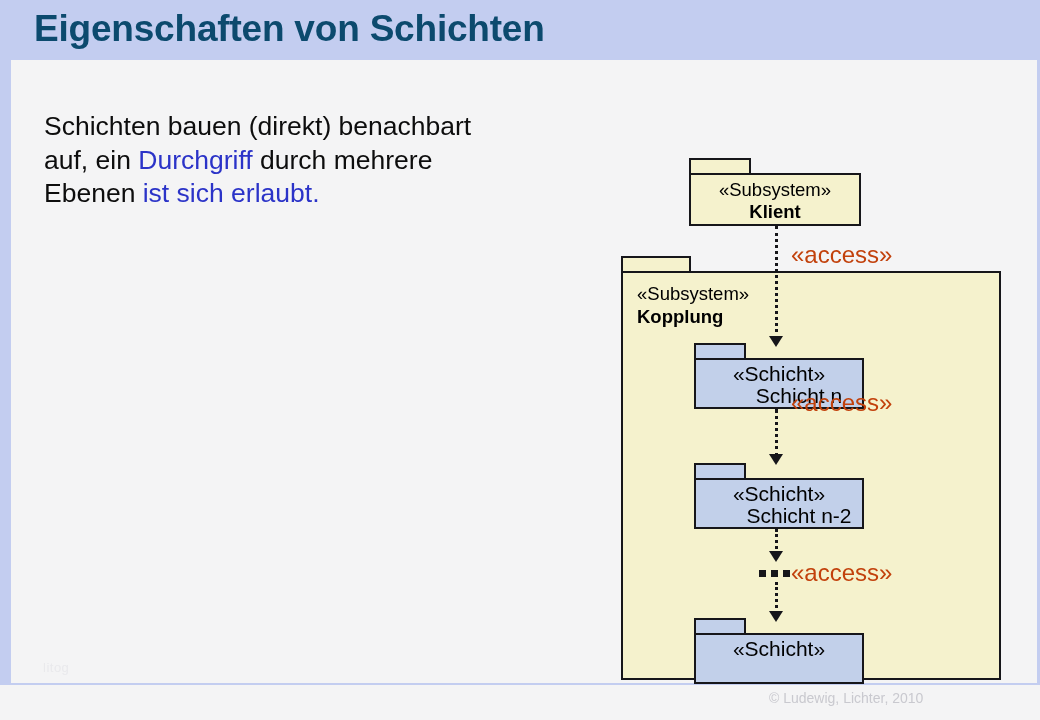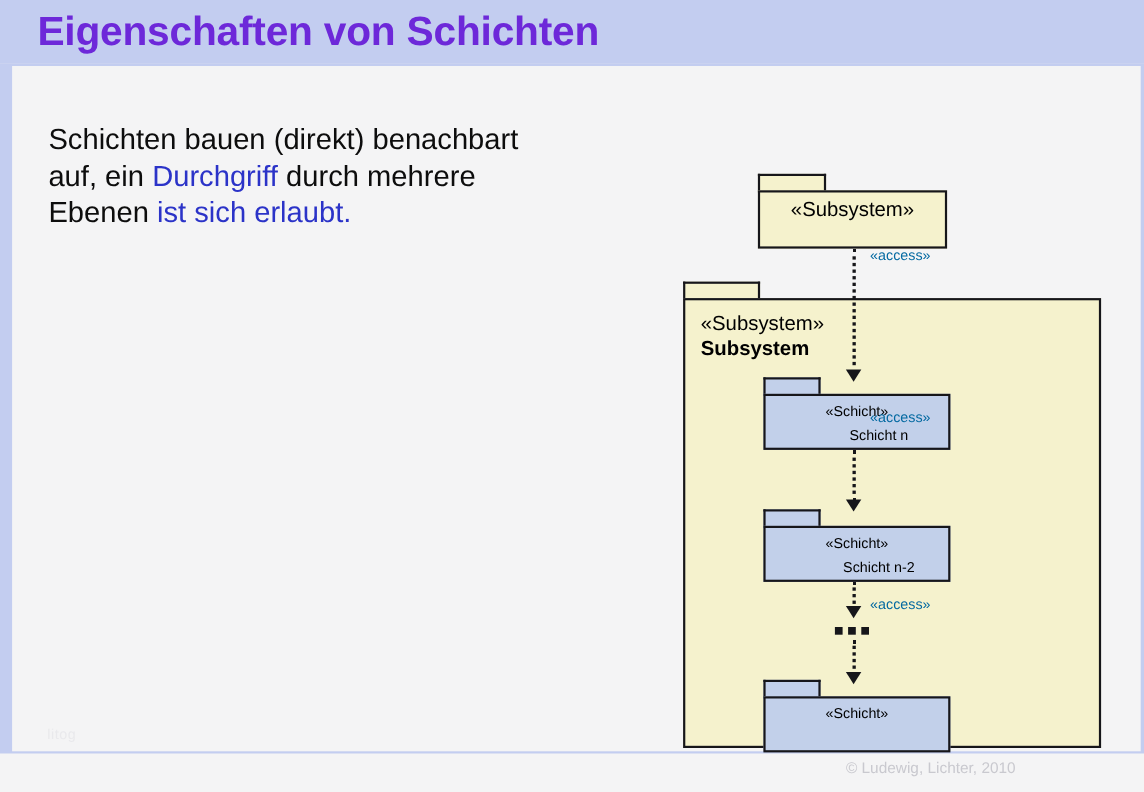--- a/index.html
+++ b/index.html
@@ -30,21 +30,21 @@
     width: 1040px;
     height: 58px;
     background: #c3cdf0;
   }
   .header-title {
     position: absolute;
     left: 34px;
     top: 8px;
     font-size: 37px;
     font-weight: bold;
-    color: #6d28d9;
+    color: #0c4a6e;
     letter-spacing: -0.2px;
     white-space: nowrap;
   }
 
   
   .page-frame {
     position: absolute;
     left: 0;
     top: 58px;
     width: 1040px;
@@ -158,21 +158,21 @@
   .anwendung { left: 22px; top: 166px; width: 380px; height: 424px; }
   .anwendung .pkg-tab  { width: 70px; }
   .anwendung .pkg-body { top: 15px; width: 380px; height: 409px; }
   .anwendung .txt { position: absolute; left: 16px; top: 26px; text-align: left; line-height: 23px; }
 
   
   .schicht { width: 170px; height: 66px; }
   .schicht .pkg-tab  { width: 52px; }
   .schicht .pkg-body { top: 15px; width: 170px; height: 51px; }
   .schicht .txt { position: absolute; left: 0; top: 20px; width: 170px; text-align: center; line-height: 22px; }
-  .schicht .stereo, .schicht .name { font-size: 13px; }
+  .schicht .stereo, .schicht .name { font-size: 21px; }
   .schicht .name { font-weight: normal; margin-left: 40px; }
 
   .schicht-n   { left: 95px; top: 253px; }
   .schicht-n1  { left: 95px; top: 373px; }
   .schicht-1   { left: 95px; top: 528px; }
 
   
   .dep {
     position: absolute;
     width: 0;
@@ -181,23 +181,24 @@
   .arrowhead {
     position: absolute;
     width: 0;
     height: 0;
     border-left: 7px solid transparent;
     border-right: 7px solid transparent;
     border-top: 11px solid #16161a;
   }
   .dep-label {
     position: absolute;
-    font-size: 13px;
-    color: #0369a1;
+    font-size: 24px;
+    color: #c2410c;
     white-space: nowrap;
+    margin-top: 17px;
   }
 
   
   .dep1 { left: 176px; top: 136px; height: 113px; }
   .arrow1 { left: 170px; top: 246px; }
   .label1 { left: 192px; top: 134px; }
 
   
   .dep2 { left: 176px; top: 319px; height: 48px; }
   .arrow2 { left: 170px; top: 364px; }
@@ -252,29 +253,30 @@
 
       <div class="watermark">litog</div>
 
       <div class="diagram">
 
         <div class="pkg yellow klient">
           <div class="pkg-tab"></div>
           <div class="pkg-body"></div>
           <div class="txt">
             <div class="stereo">«Subsystem»</div>
+            <div class="name">Klient</div>
           </div>
         </div>
 
         <div class="pkg yellow anwendung">
           <div class="pkg-tab"></div>
           <div class="pkg-body"></div>
           <div class="txt">
             <div class="stereo">«Subsystem»</div>
-            <div class="name">Subsystem</div>
+            <div class="name">Kopplung</div>
           </div>
         </div>
 
         <div class="pkg blue schicht schicht-n">
           <div class="pkg-tab"></div>
           <div class="pkg-body"></div>
           <div class="txt">
             <div class="stereo">«Schicht»</div>
             <div class="name">Schicht n</div>
           </div>

